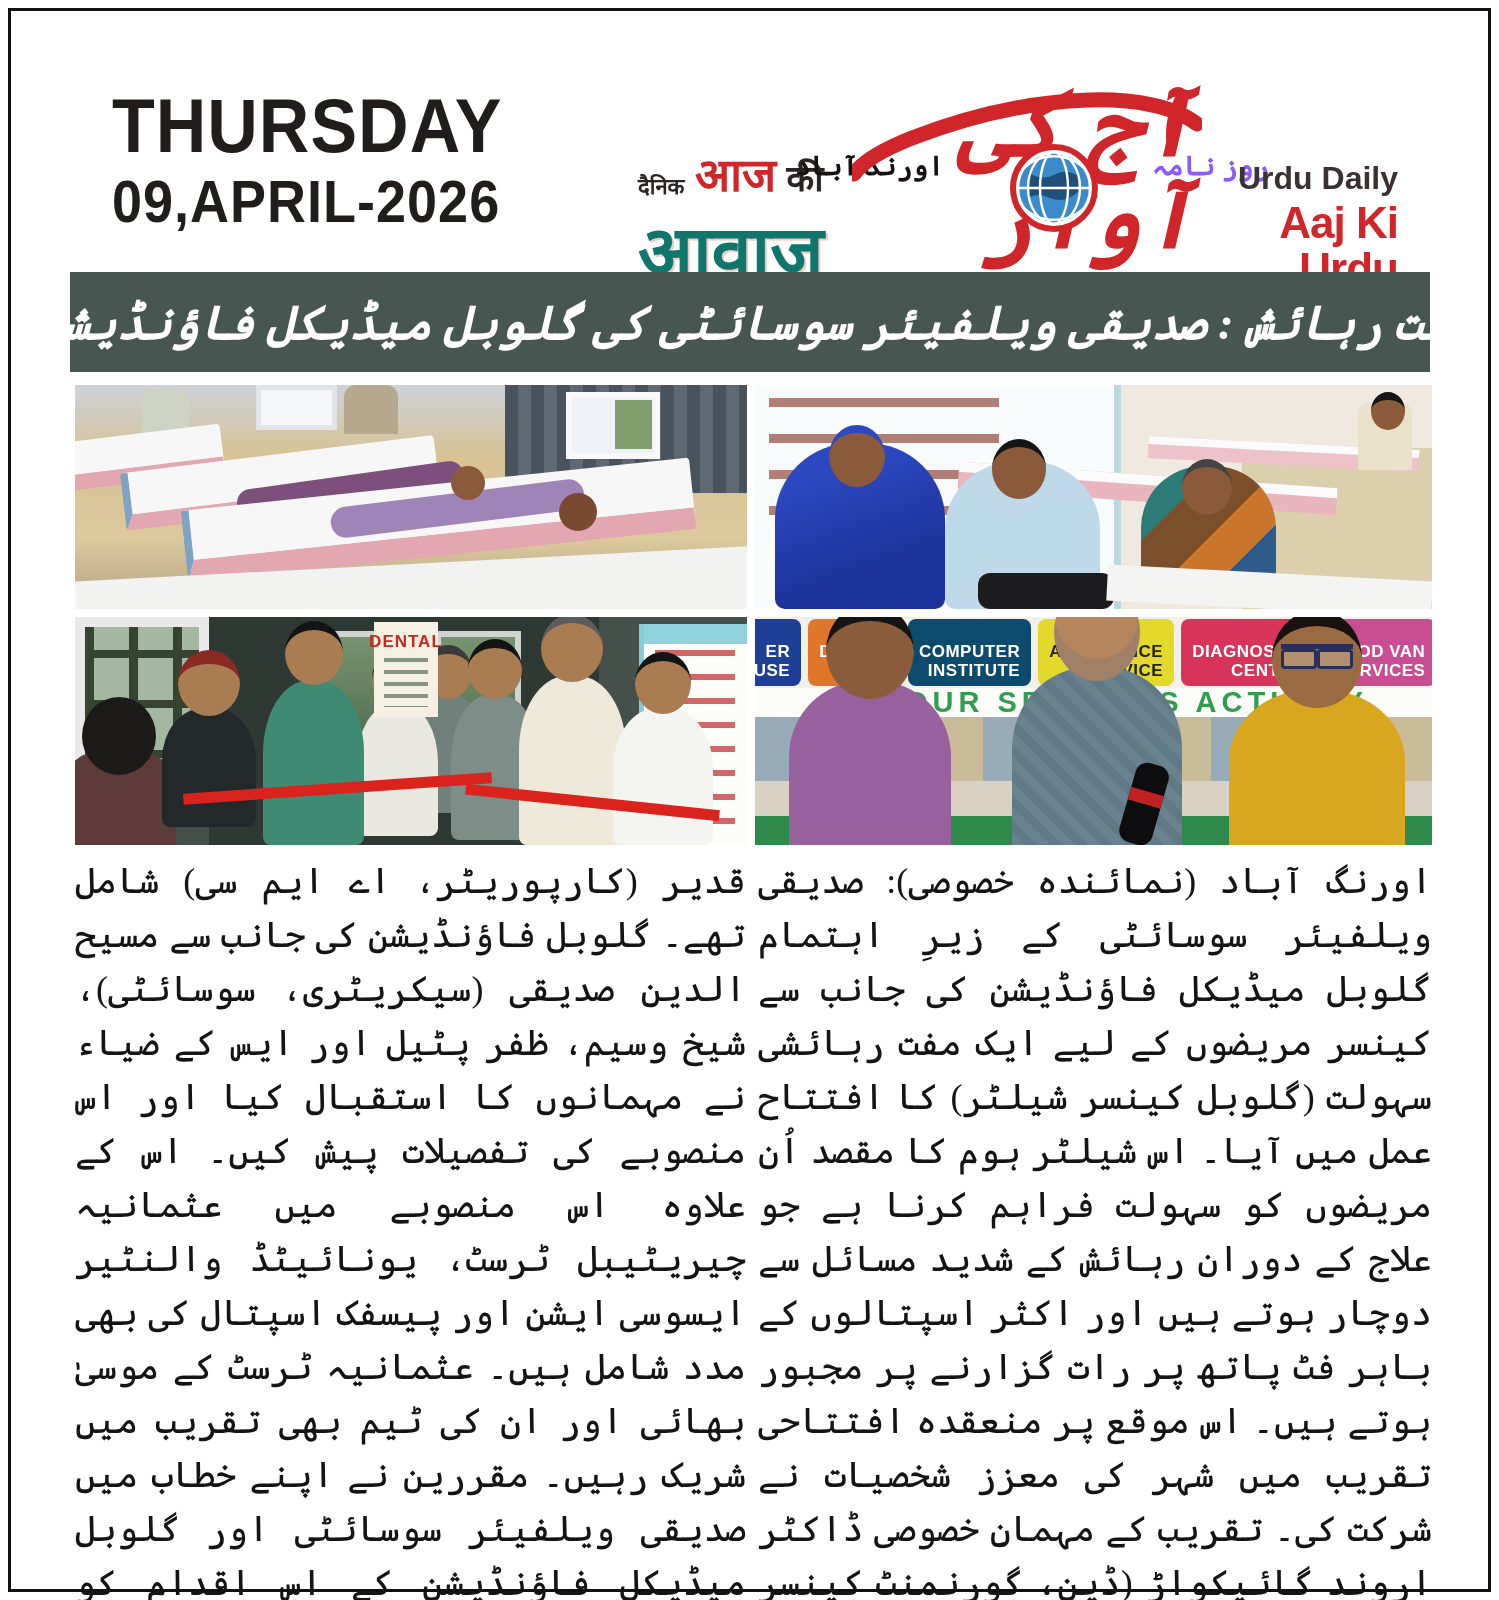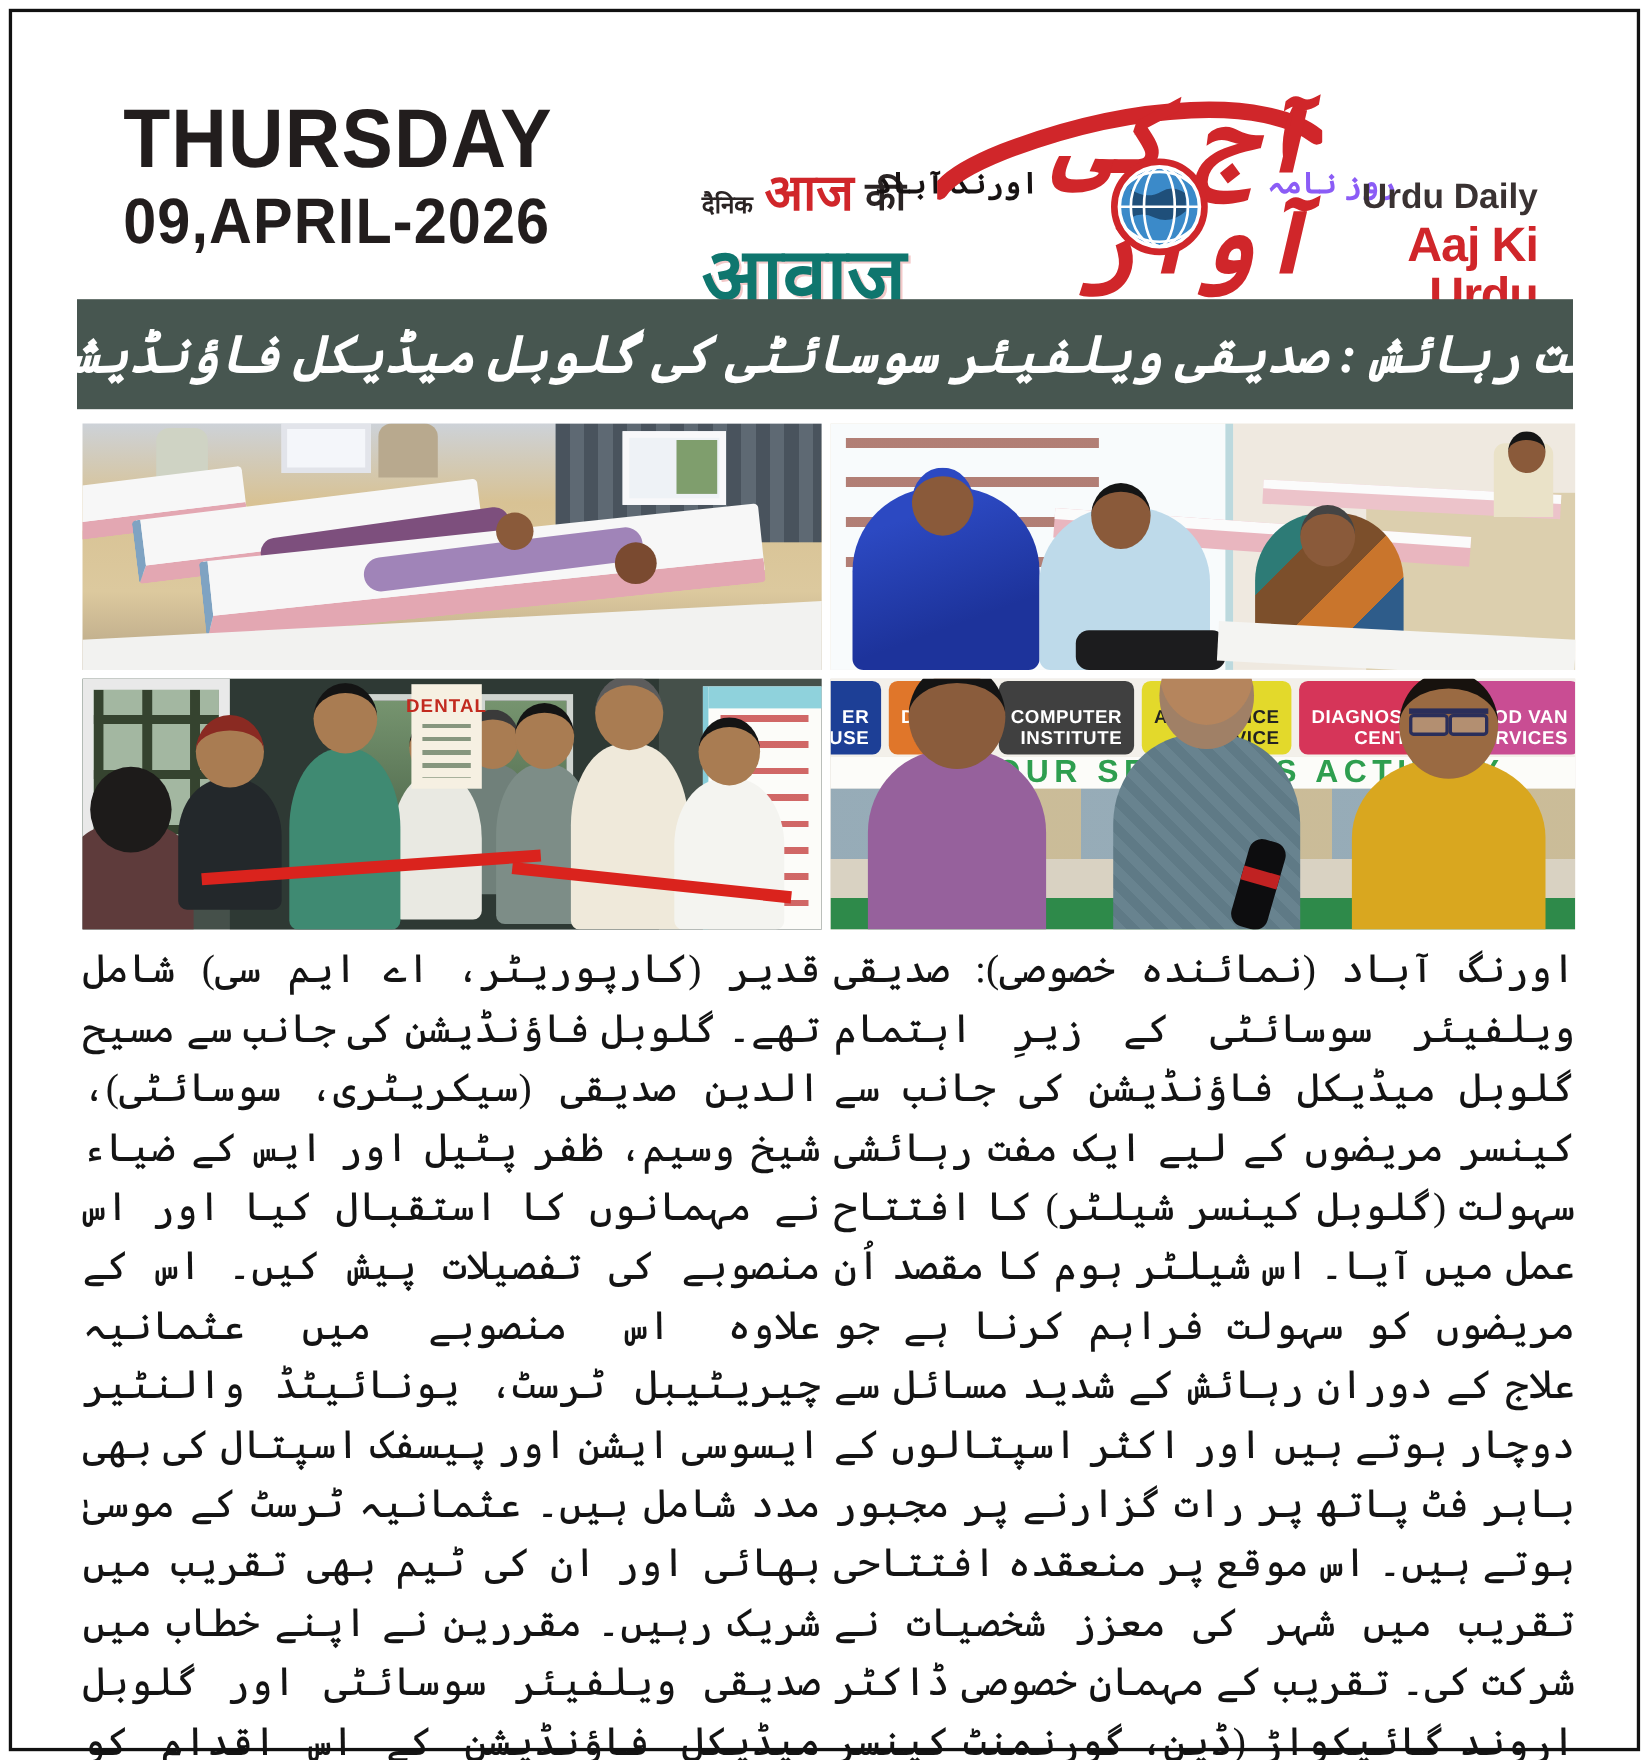--- a/index.html
+++ b/index.html
@@ -310,21 +310,21 @@
     </figure>
 
     <figure class="f-int">
       <div class="s i-top">
         <div class="i-label" style="background: rgb(29, 63, 150); color: rgb(255, 255, 255);">
           <span>ER
 OUSE</span></div>
         <div class="i-label" style="background: rgb(224, 118, 42); color: rgb(255, 255, 255);">
           <span>DENTAL
 CLINIC</span></div>
-        <div class="i-label" style="background: #404040; color: rgb(255, 255, 255);">
+        <div class="i-label" style="background: #0c4a6e; color: rgb(255, 255, 255);">
           <span>COMPUTER
 INSTITUTE</span></div>
         <div class="i-label" style="background: rgb(227, 217, 43); color: rgb(34, 34, 34);">
           <span>AMBULANCE
 SERVICE</span></div>
         <div class="i-label" style="background: rgb(214, 53, 89); color: rgb(255, 255, 255);">
           <span>DIAGNOSTIC
 CENTER</span></div>
         <div class="i-label" style="background: rgb(201, 77, 147); color: rgb(255, 255, 255);">
           <span>FOOD VAN

